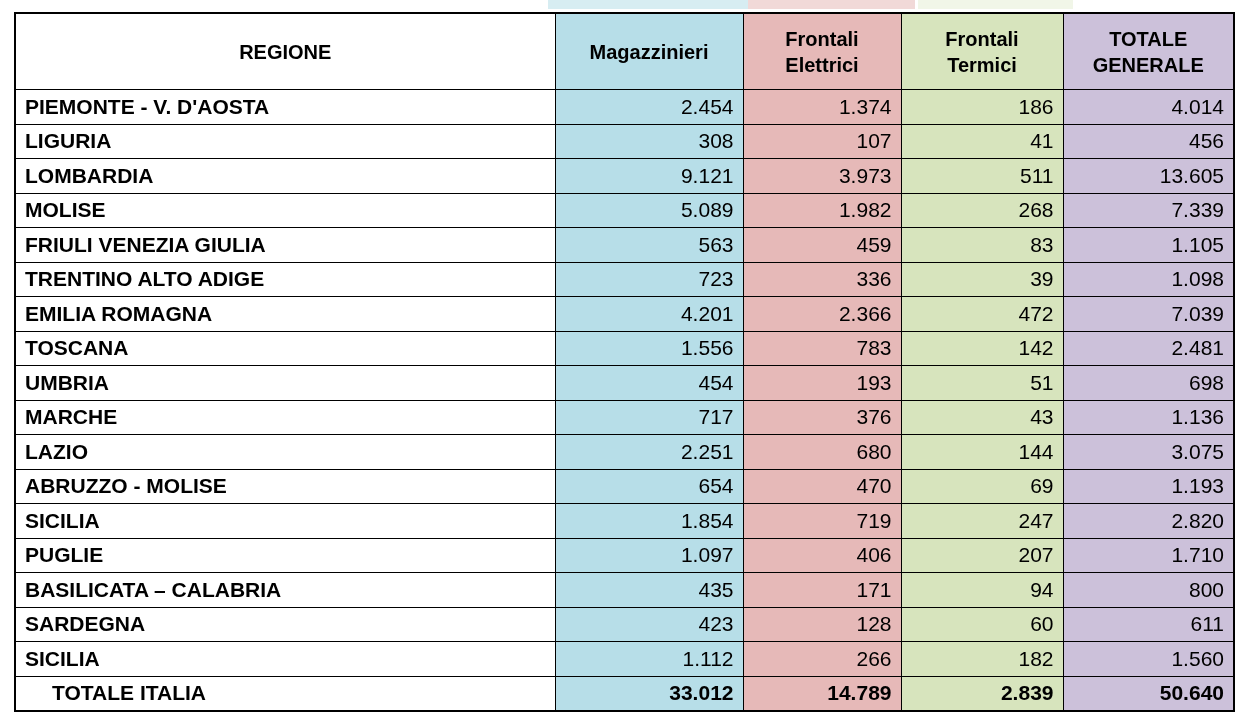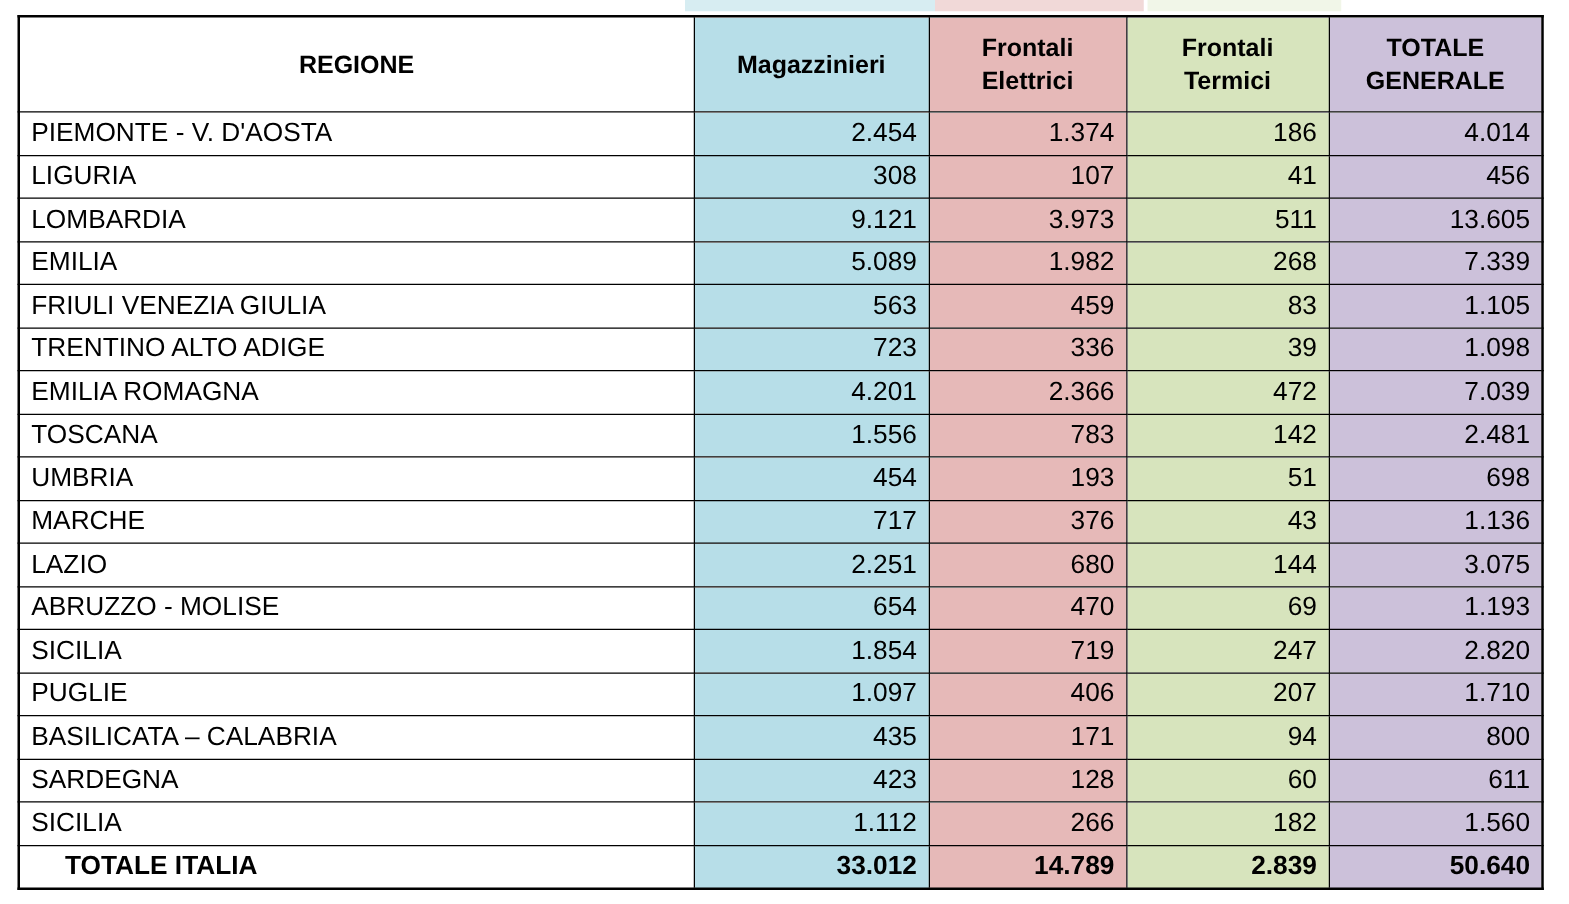--- a/index.html
+++ b/index.html
@@ -62,21 +62,21 @@
   .col-pink    { width: 158px; }
   .col-green   { width: 162px; }
   .col-purple  { width: 171px; }
 
   .bg-white  { background: #ffffff; }
   .bg-blue   { background: var(--magazzinieri-bg, #b7dee8); }
   .bg-pink   { background: var(--frontali-elettrici-bg, #e6b9b8); }
   .bg-green  { background: var(--frontali-termici-bg, #d7e4bd); }
   .bg-purple { background: var(--totale-generale-bg, #ccc1da); }
 
-  td.region { text-align: left; }
+  td.region { text-align: left; font-weight: bold; }
   td.num    { text-align: right; }
   tr.total-row td { font-weight: bold; padding-left: 36px; }
 </style>
 </head>
 <body>
 
 <div class="page">
 
   <div class="sliver sliver-blue"></div>
   <div class="sliver sliver-pink"></div>
@@ -115,21 +115,21 @@
         <td class="num bg-purple">456</td>
       </tr>
       <tr>
         <td class="region bg-white">LOMBARDIA</td>
         <td class="num bg-blue">9.121</td>
         <td class="num bg-pink">3.973</td>
         <td class="num bg-green">511</td>
         <td class="num bg-purple">13.605</td>
       </tr>
       <tr>
-        <td class="region bg-white">EMILIA</td>
+        <td class="region bg-white">MOLISE</td>
         <td class="num bg-blue">5.089</td>
         <td class="num bg-pink">1.982</td>
         <td class="num bg-green">268</td>
         <td class="num bg-purple">7.339</td>
       </tr>
       <tr>
         <td class="region bg-white">FRIULI VENEZIA GIULIA</td>
         <td class="num bg-blue">563</td>
         <td class="num bg-pink">459</td>
         <td class="num bg-green">83</td>

